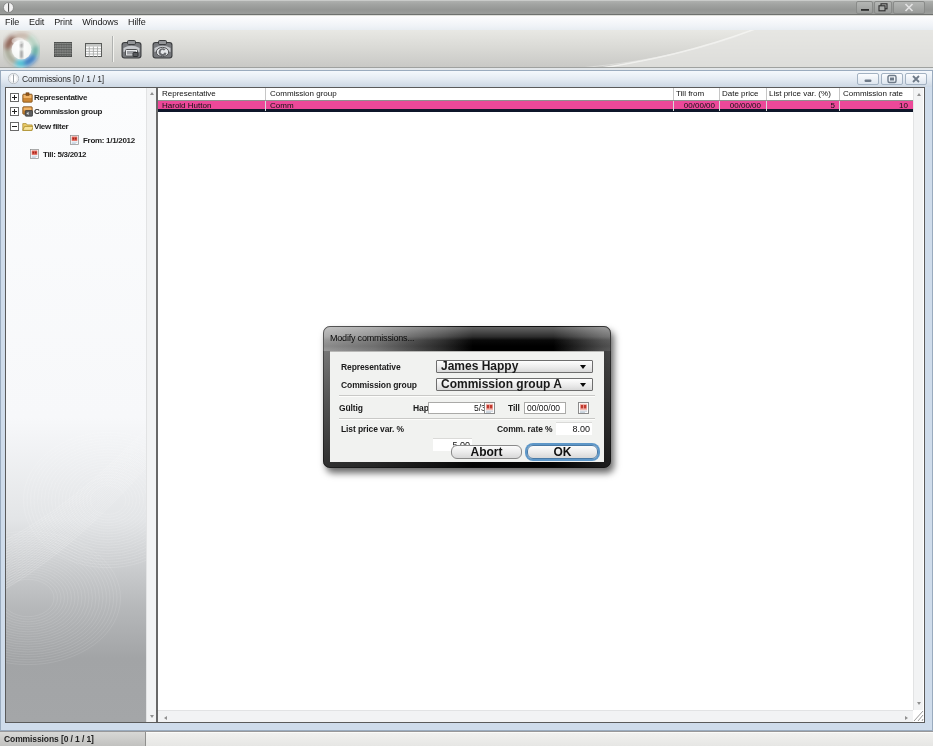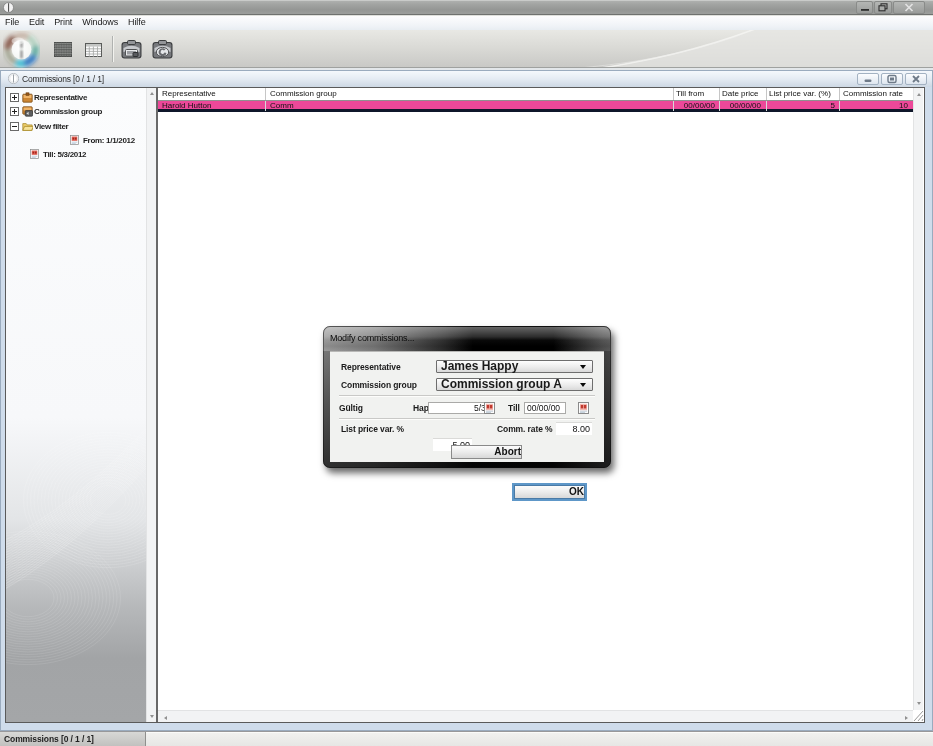--- a/index.html
+++ b/index.html
@@ -107,22 +107,22 @@
     background:linear-gradient(#fefefe,#eaeaea 60%, #d9d9d9); border:1px solid #6e6e6e; border-radius:1px;
     font-size:12px; font-weight:bold; color:#1a1a1a; line-height:11px; padding-left:4px; }
   .dropdown .arrow { position:absolute; right:6px; top:4px; width:0; height:0;
     border-left:3.5px solid transparent; border-right:3.5px solid transparent; border-top:4.5px solid #0a0a0a; }
   .dlg-sep { position:absolute; left:9px; width:256px; height:1px; background:#c9c9c7; box-shadow:0 1px 0 #fdfdfb; }
   .dlg-input { position:absolute; height:12px; background:#fff; border:1px solid #aaaaa8;
     font-family:"Liberation Sans",sans-serif; font-size:8.5px; color:#111; padding:0 2px; }
   .dlg-input.noborder { border:none; box-shadow:inset 0 1px 0 #dadad8; text-align:right; height:13px; font-size:9px; }
   .cal-btn { position:absolute; width:11px; height:12px; }
   .dlg-btn { position:absolute; top:93px; width:71px; height:14px;
-    background:linear-gradient(#fcfcfc,#ececec 50%, #d8d8d8); border:1px solid #8a8a8a; border-radius:0;
-    font-size:10px; font-weight:bold; color:#111; text-align:right; line-height:12px; }
+    background:linear-gradient(#fcfcfc,#ececec 50%, #d8d8d8); border:1px solid #8a8a8a; border-radius:6px;
+    font-size:12px; font-weight:bold; color:#111; text-align:center; line-height:12px; }
   .dlg-btn.ok { box-shadow:0 0 0 2px #5e97c8; border-color:#4a7aa6; }
 </style>
 </head>
 <body>
 
 <div class="app">
 
   <div class="titlebar">
     <svg class="app-icon" viewBox="0 0 11 11">
       <circle cx="5.5" cy="5.5" r="5" fill="#f2f2f2" stroke="#777" stroke-width="0.7"></circle>
@@ -476,17 +476,17 @@
         <rect x="2.8" y="3" width="2.4" height="3.4" fill="#c0392e"></rect>
         <rect x="5.9" y="3" width="2.4" height="3.4" fill="#c0392e"></rect>
         <path d="M2,9.2 h7 M2,10.4 h5" stroke="#b9c6d4" stroke-width="0.9"></path>
       </svg>
       <div class="dlg-sep" style="top:66px;"></div>
       <div class="dlg-label" style="left:11px; top:72px;">List price var. %</div>
       <input class="dlg-input noborder" style="left: 103px; top: 70px; width: 39px; margin-top: 16px;" value="5.00">
       <div class="dlg-label" style="left:167px; top:72px;">Comm. rate %</div>
       <input class="dlg-input noborder" style="left: 226px; top: 70px; width: 36px;" value="8.00">
       <div class="dlg-btn" style="left:121px;">Abort</div>
-      <div class="dlg-btn ok" style="left:184px;margin-top:40px;">OK</div>
+      <div class="dlg-btn ok" style="left:197px;">OK</div>
     </div>
   </div>
 
 </div>
 
 </body></html>

